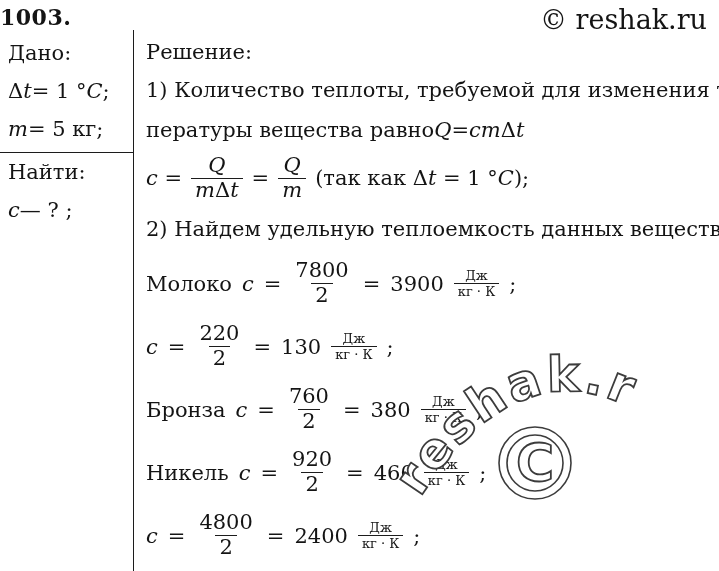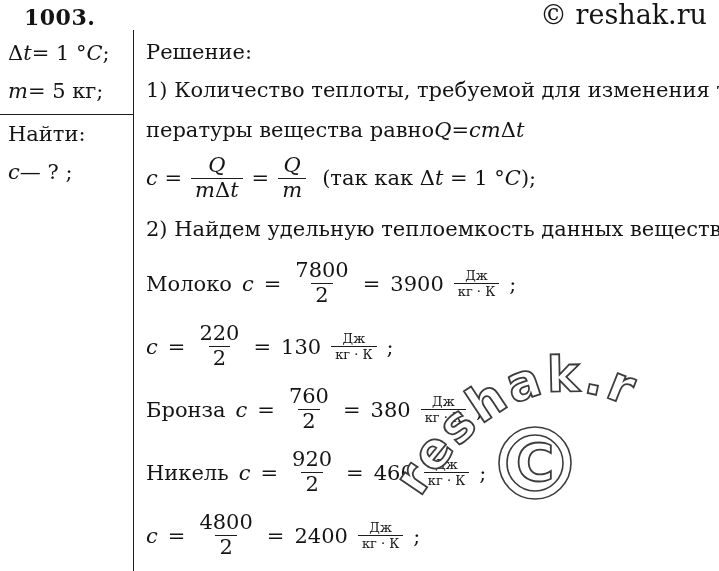--- a/index.html
+++ b/index.html
@@ -4,59 +4,60 @@
 <style>
   html,body { margin:0; padding:0; }
   body {
     width:719px; height:571px; position:relative; overflow:hidden;
     background:#ffffff; color:#141414;
     font-family:"DejaVu Serif","Liberation Serif",serif;
     font-size:21px;
   }
   .mi { font-style:italic; }
   .topbar {
-    position:absolute; top:0; left:12px; right:0; height:30px;
-    display:flex; justify-content:space-between; align-items:flex-end;
-    padding:4px 12px 0 12px; box-sizing:border-box;
+    position:absolute; top:0; left:0; right:0; height:30px;
+    display:flex; justify-content:space-between; align-items:flex-start;
+    padding:4px 12px 0 0; box-sizing:border-box;
   }
   .problem-number { font-weight:bold; font-size:22px; letter-spacing:0.5px; }
   .copyright { font-size:27px; }
   .cols { position:absolute; top:30px; left:0; right:0; bottom:0; display:flex; }
   .col-left {
     width:134px; flex:0 0 134px; box-sizing:border-box;
     border-right:1.5px solid #1c1c1c; padding-top:4px;
   }
   .lline { height:38px; display:flex; align-items:center; padding-left:8px; white-space:nowrap; }
   .lsep { border-top:1.5px solid #1c1c1c; margin-top:4px; }
   .col-right { flex:1; padding:4px 0 0 12px; box-sizing:border-box; }
   .rline { height:40px; display:flex; align-items:center; white-space:nowrap; }
   .rline.label-line { height:36px; }
   .rline.step2-line { height:46px; }
   .formula-row { height:56px; display:flex; align-items:center; gap:9px; white-space:nowrap; }
   .sub-row { height:63px; display:flex; align-items:center; gap:10px; white-space:nowrap; }
   .frac { display:inline-flex; flex-direction:column; align-items:center; text-align:center; line-height:1.12; }
   .frac > span { padding:0 4px; }
   .frac .den { border-top:1.5px solid #1c1c1c; }
   .frac.unit { font-size:13px; line-height:1.18; }
-  .note { margin-left:7px; }
+  .note { }
   .wm { position:absolute; top:0; left:0; pointer-events:none; z-index:5; }
 </style>
 </head>
 <body>
 
 <div>
 
   <div class="topbar">
     <span class="problem-number">1003.</span>
     <span class="copyright">© reshak.ru</span>
   </div>
 
   <div class="cols">
 
     <div class="col-left">
+      <div class="lline">Дано:</div>
       <div class="lline">
           <span>Δ</span>
           <span class="mi">t</span>
           <span> = 1 °</span>
           <span class="mi">C</span>
           <span>;</span>
         </div>
       <div class="lline">
           <span class="mi">m</span>
           <span> = 5 кг;</span>

